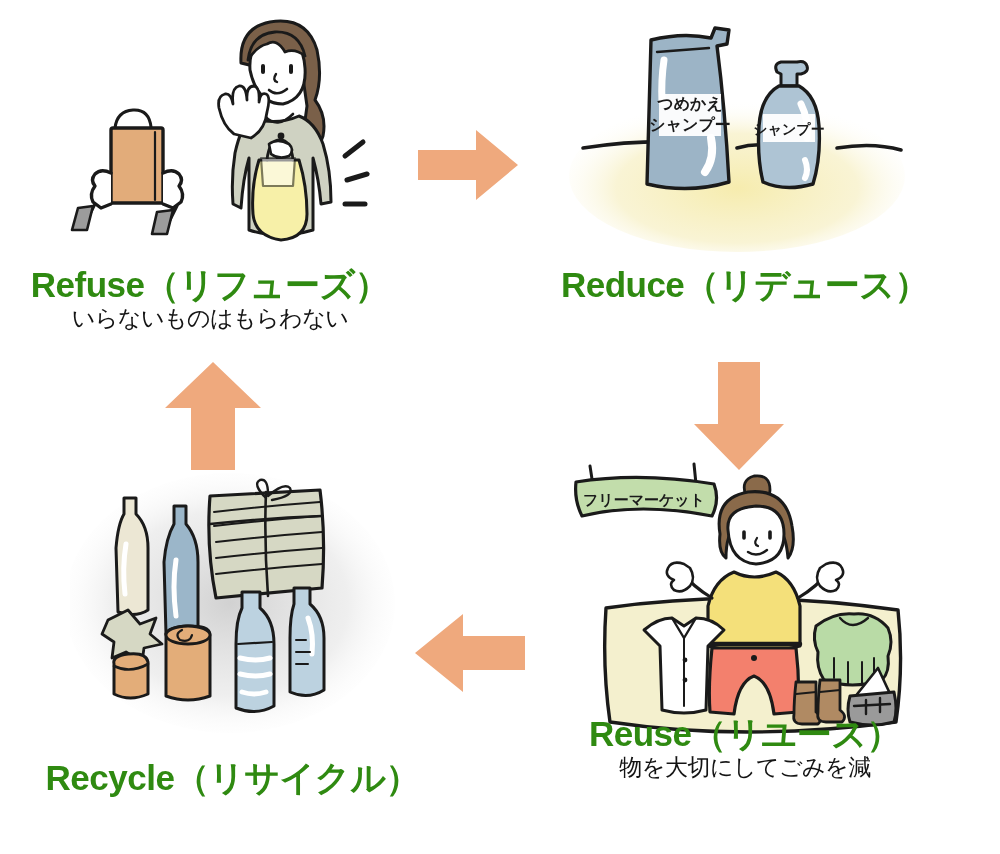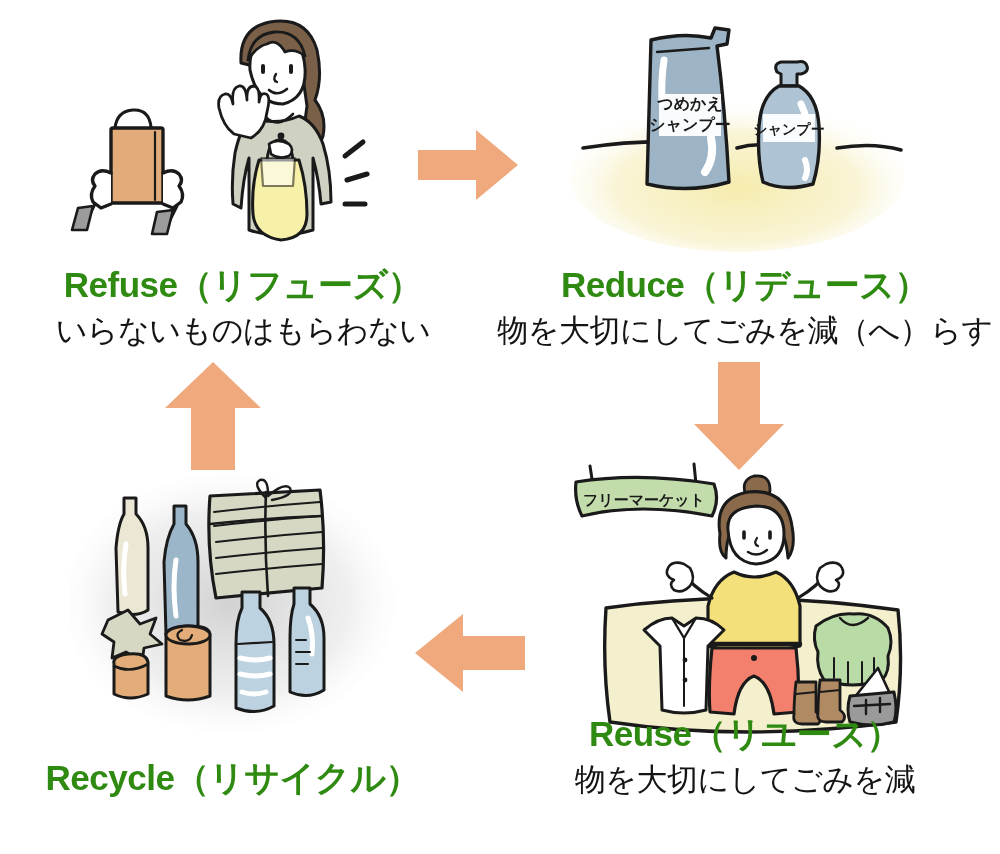--- a/index.html
+++ b/index.html
@@ -29,29 +29,29 @@
   }
   .cap-title {
     color: #2f8a11;
     font-weight: bold;
     font-size: 35px;
     letter-spacing: -0.5px;
     white-space: nowrap;
   }
   .cap-sub {
     color: #141414;
-    font-size: 31px;
+    font-size: 23px;
     letter-spacing: -0.5px;
     white-space: nowrap;
-    margin-top: 10px;
+    margin-top: 2px;
   }
   .arrow { position: absolute; }
 
   
-  #cap-refuse  { left: 0px;   top: 265px; width: 420px; padding-left: 33px; }
+  #cap-refuse  { left: 0px;   top: 265px; width: 420px; }
   #cap-reduce  { left: 490px; top: 265px; width: 510px; }
   #cap-recycle { left: 0px;   top: 758px; width: 420px; text-align: right; }
   #cap-reuse   { left: 520px; top: 714px; width: 450px; }
 
   
   #art-refuse  { left: 45px;  top: 8px;   width: 340px; height: 245px; }
   #art-reduce  { left: 565px; top: 8px;   width: 350px; height: 245px; }
   #art-recycle { left: 70px;  top: 468px; width: 335px; height: 268px; }
   #art-reuse   { left: 548px; top: 460px; width: 395px; height: 285px; }
 
@@ -338,21 +338,20 @@
     </svg>
   </div>
 
   <div class="caption" id="cap-refuse">
     <div class="cap-title">Refuse（リフューズ）</div>
     <div class="cap-sub">いらないものはもらわない</div>
   </div>
 
   <div class="caption" id="cap-reduce">
     <div class="cap-title">Reduce（リデュース）</div>
-    <div class="cap-sub">物を大切にしてごみを減（へ）らす</div>
   </div>
 
   <div class="caption" id="cap-recycle">
     <div class="cap-title">Recycle（リサイクル）</div>
   </div>
 
   <div class="caption" id="cap-reuse">
     <div class="cap-title">Reuse（リユース）</div>
     <div class="cap-sub">物を大切にしてごみを減</div>
   </div>

